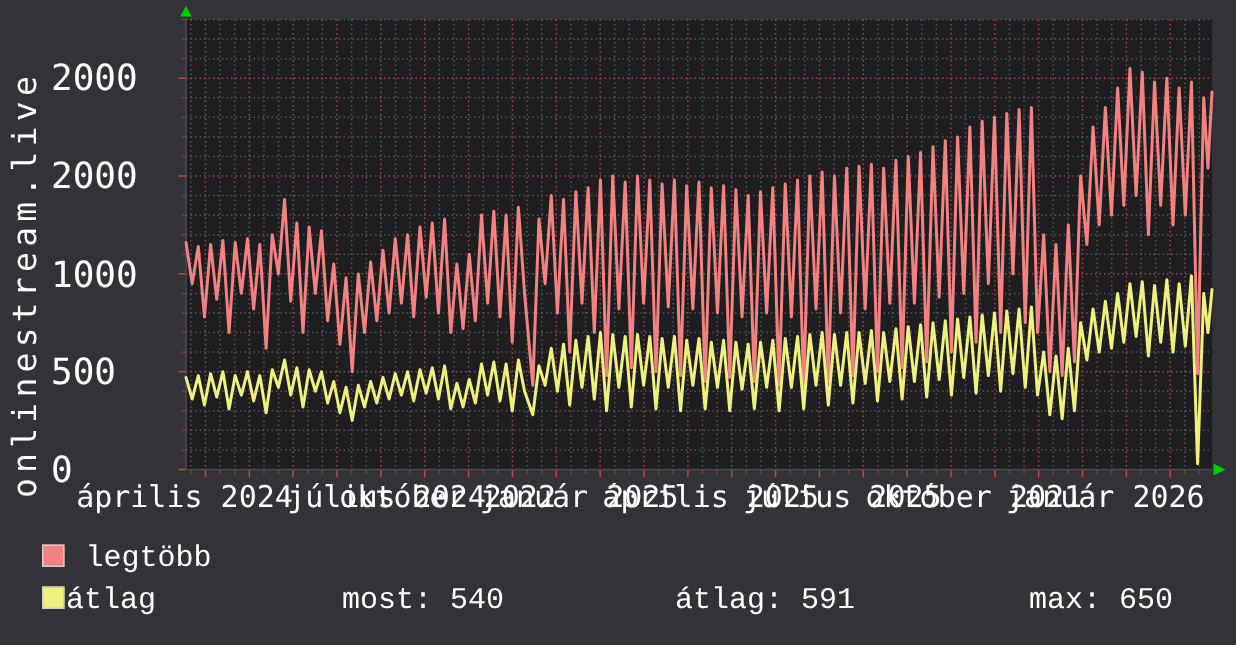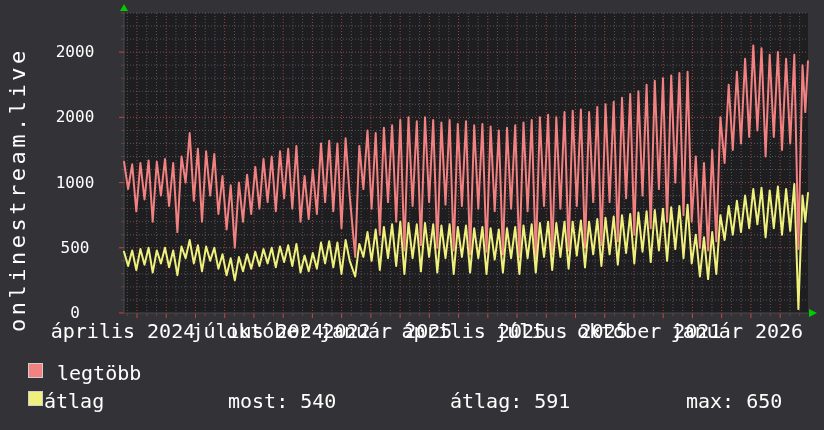--- a/index.html
+++ b/index.html
@@ -9,33 +9,33 @@
   }
   .screen{position:absolute;inset:0;}
   .plot{position:absolute;left:124px;top:13px;width:684px;height:300px;}
   .plot svg{overflow:visible;display:block;}
   .vlabel{
     position:absolute;left:-122px;top:179px;width:280px;height:26px;
     transform:rotate(-90deg);text-align:center;
     font-size:22px;letter-spacing:3.5px;white-space:nowrap;
   }
   .ylab{
-    position:absolute;width:82px;text-align:center;
-    font-size:16px;line-height:24px;
+    position:absolute;width:82px;text-align:left;
+    font-size:24px;line-height:24px;
   }
   .xlab{
     position:absolute;width:300px;text-align:center;top:319px;
     font-size:20px;line-height:24px;white-space:nowrap;
   }
   .swatch{
     position:absolute;width:15px;height:15px;left:28px;
     border:1px solid #cfcfcf;box-sizing:border-box;
   }
   .ltext{
-    position:absolute;font-size:20px;line-height:24px;white-space:nowrap;
+    position:absolute;font-size:20px;line-height:24px;white-space:nowrap;font-family:Liberation Mono, monospace;
   }
 </style>
 </head>
 <body style="background: rgb(51, 51, 55); color: rgb(255, 255, 255);">
 
 <div class="screen">
 
   <div class="vlabel">onlinestream.live</div>
 
   <div class="plot" style="background: rgb(30, 30, 33);">

